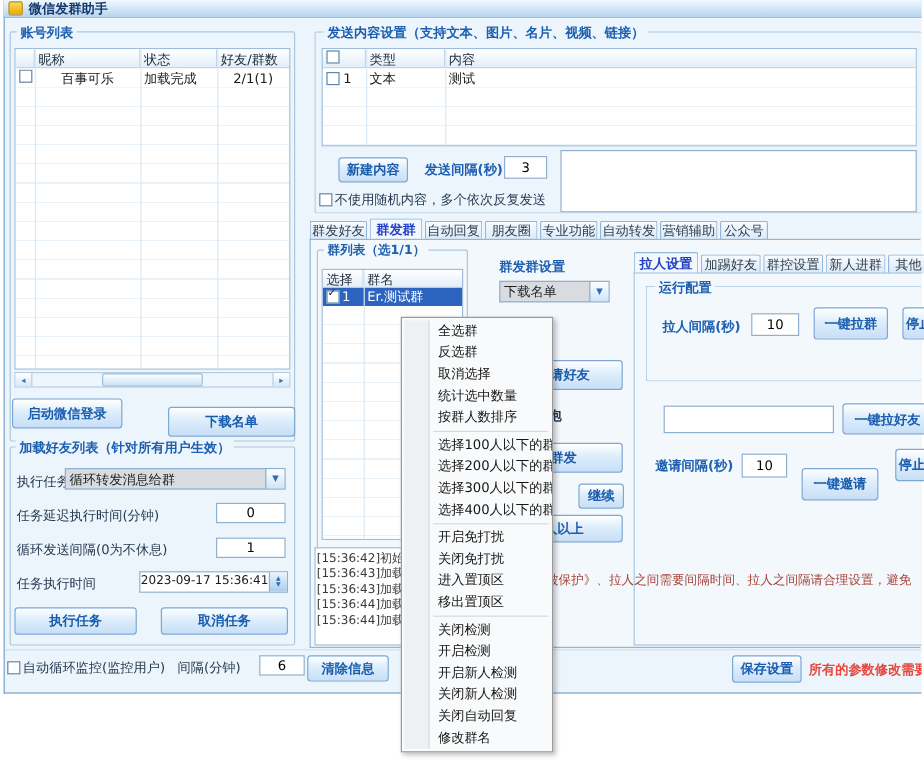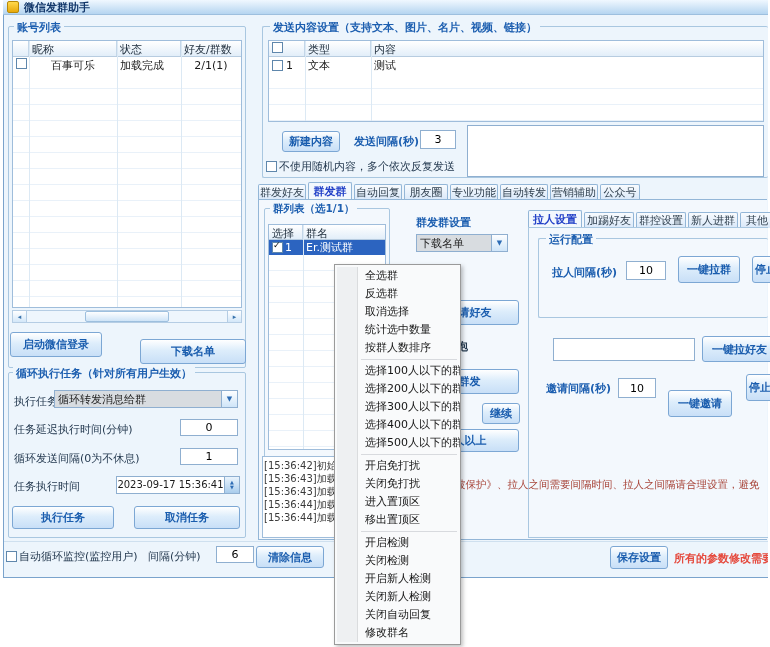--- a/index.html
+++ b/index.html
@@ -106,21 +106,21 @@
   <div class="hsb" style="left:12px;top:310px;width:230px;height:13px">
     <span class="sar sarl">◂</span>
     <span class="sth"></span>
     <span class="sar sarr">▸</span>
   </div>
 
   <div class="btn" style="left:140px;top:339px;width:106px;height:25px">下载名单</div>
   <div class="btn" style="left:10px;top:332px;width:92px;height:25px">启动微信登录</div>
 
   <div class="gb" style="left:8px;top:372px;width:238px;height:166px"></div>
-  <span class="gbt" style="left:13px;top:366px">循环执行任务（针对所有用户生效）</span>
+  <span class="gbt" style="left:13px;top:366px">加载好友列表（针对所有用户生效）</span>
 
   <span class="lbl" style="left:14px;top:394px">执行任务</span>
   <div class="combo" style="left:54px;top:390px;width:184px;height:18px">
     <span class="cval">循环转发消息给群</span>
     <span class="cbtn">▼</span>
   </div>
 
   <span class="lbl" style="left:14px;top:422px">任务延迟执行时间(分钟)</span>
   <input class="inp" style="left: 180px; top: 419px; width: 58px; height: 17px;" value="0">
 
@@ -262,28 +262,27 @@
     <div class="mi">全选群</div>
     <div class="mi">反选群</div>
     <div class="mi">取消选择</div>
     <div class="mi">统计选中数量</div>
     <div class="mi">按群人数排序</div>
     <div class="msep"></div>
     <div class="mi">选择100人以下的群</div>
     <div class="mi">选择200人以下的群</div>
     <div class="mi">选择300人以下的群</div>
     <div class="mi">选择400人以下的群</div>
-    <div class="mi">选择500人以下的群</div>
     <div class="msep"></div>
     <div class="mi">开启免打扰</div>
     <div class="mi">关闭免打扰</div>
     <div class="mi">进入置顶区</div>
     <div class="mi">移出置顶区</div>
     <div class="msep"></div>
+    <div class="mi">关闭检测</div>
     <div class="mi">开启检测</div>
-    <div class="mi">关闭检测</div>
     <div class="mi">开启新人检测</div>
     <div class="mi">关闭新人检测</div>
     <div class="mi">关闭自动回复</div>
     <div class="mi">修改群名</div>
   </div>
 
 </div>
 
 </body></html>

